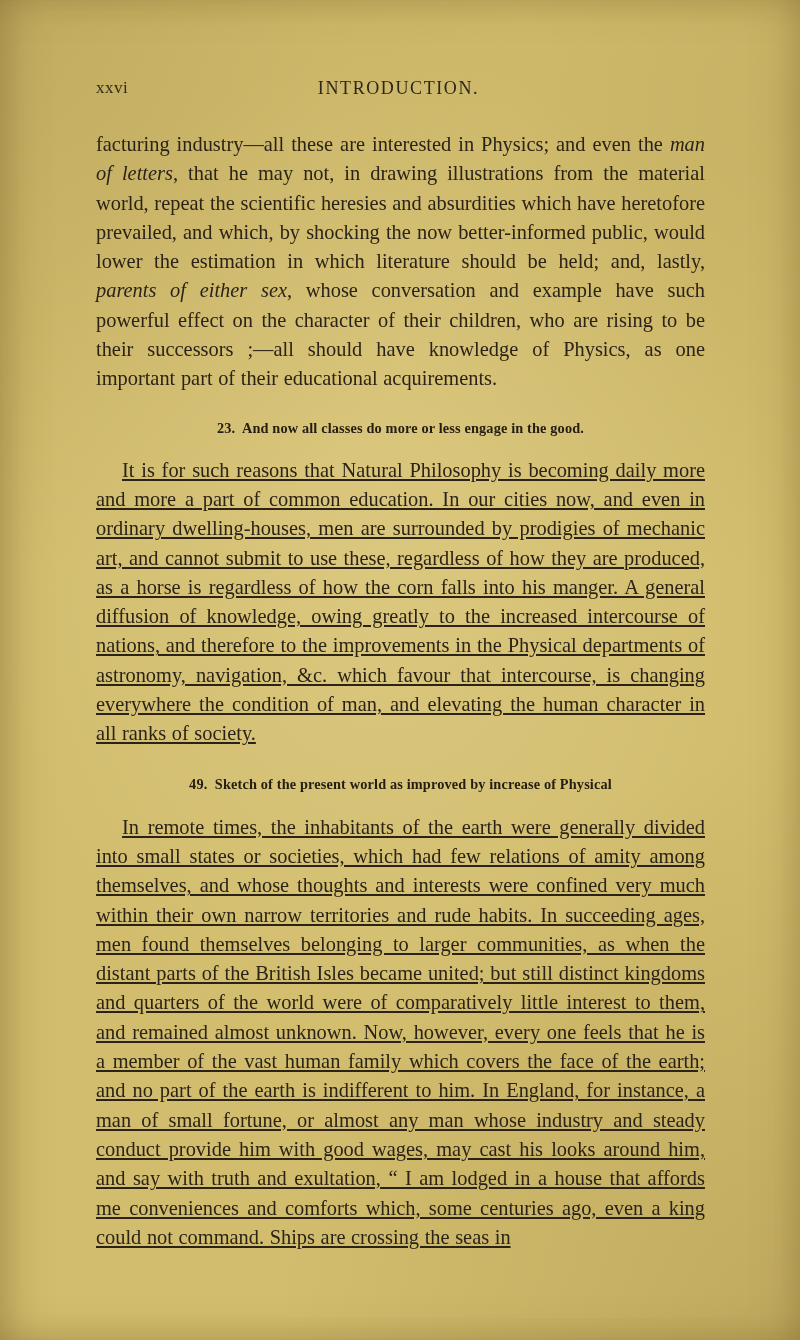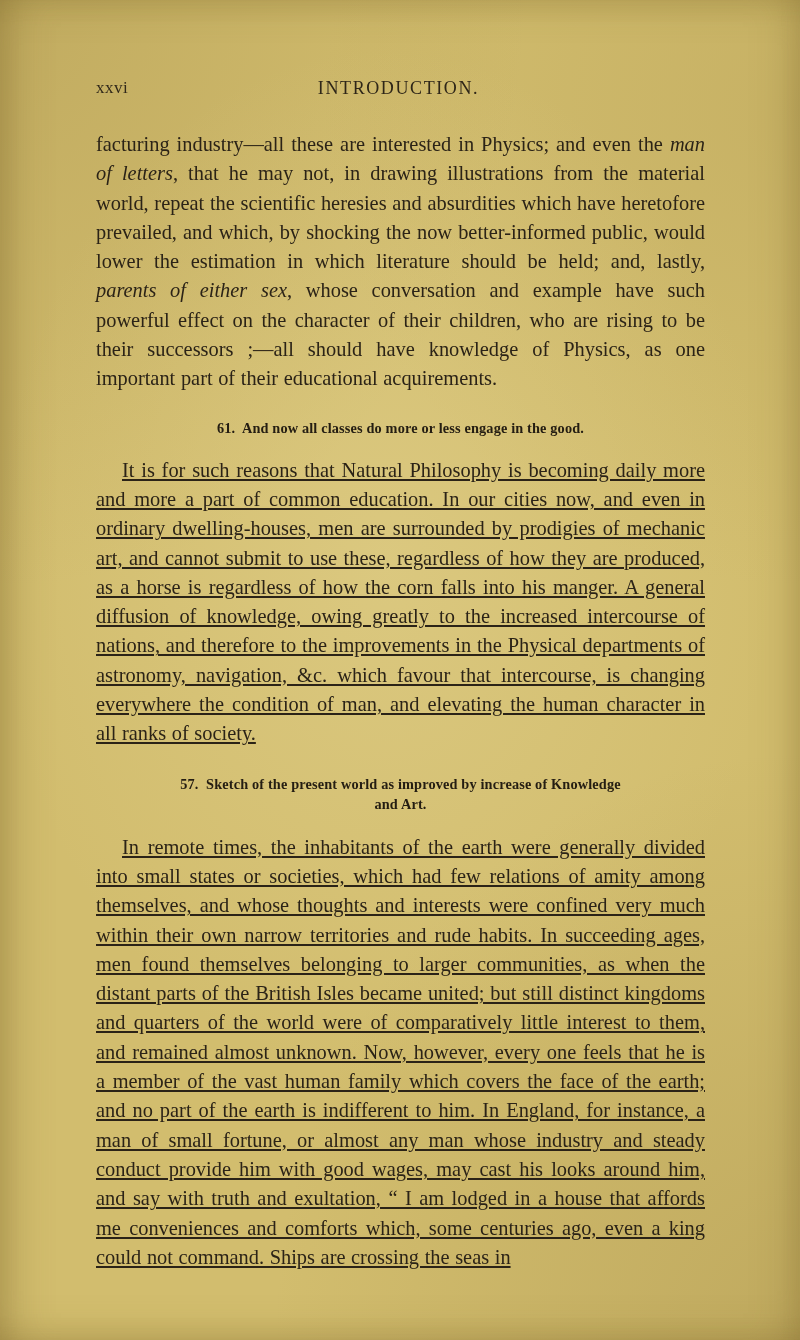--- a/index.html
+++ b/index.html
@@ -137,26 +137,25 @@
   <div class="running-head">
     <span class="folio">xxvi</span>
     <span class="head-title">INTRODUCTION.</span>
   </div>
 
   <div class="text-block">
 
     <p class="body-par"><span>facturing industry—all these are interested in Physics; and even the </span><i>man of letters</i><span>, that he may not, in drawing illustrations from the material world, repeat the scientific heresies and absurdities which have heretofore prevailed, and which, by shocking the now better-informed public, would lower the estimation in which literature should be held; and, lastly, </span><i>parents of either sex</i><span>, whose conversation and example have such powerful effect on the character of their children, who are rising to be their successors ;—all should have knowledge of Physics, as one important part of their educational acquirements.</span></p>
 
     <div class="sec-35-wrap">
-      <p class="section-head"><span class="sec-num">61.</span>&nbsp; <span>And now all classes do more or less engage in the good.</span></p>
+      <p class="section-head"><span class="sec-num">23.</span>&nbsp; <span>And now all classes do more or less engage in the good.</span></p>
     </div>
 
     <p class="body-par indent">It is for such reasons that Natural Philosophy is becoming daily more and more a part of common education. In our cities now, and even in ordinary dwelling-houses, men are surrounded by prodigies of mechanic art, and cannot submit to use these, regardless of how they are produced, as a horse is regardless of how the corn falls into his manger. A general diffusion of knowledge, owing greatly to the increased intercourse of nations, and therefore to the improvements in the Physical departments of astronomy, navigation, &amp;c. which favour that intercourse, is changing everywhere the condition of man, and elevating the human character in all ranks of society.</p>
 
     <div class="sec-36-wrap">
-      <p class="section-head"><span class="sec-num">57.</span>&nbsp; <span>Sketch of the present world as improved by increase of Knowledge</span></p>
-      <p class="section-head">and Art.</p>
+      <p class="section-head"><span class="sec-num">49.</span>&nbsp; <span>Sketch of the present world as improved by increase of Physical</span></p>
     </div>
 
     <p class="body-par indent">In remote times, the inhabitants of the earth were generally divided into small states or societies, which had few relations of amity among themselves, and whose thoughts and interests were confined very much within their own narrow territories and rude habits. In succeeding ages, men found themselves belonging to larger communities, as when the distant parts of the British Isles became united; but still distinct kingdoms and quarters of the world were of comparatively little interest to them, and remained almost unknown. Now, however, every one feels that he is a member of the vast human family which covers the face of the earth; and no part of the earth is indifferent to him. In England, for instance, a man of small fortune, or almost any man whose industry and steady conduct provide him with good wages, may cast his looks around him, and say with truth and exultation, “ I am lodged in a house that affords me conveniences and comforts which, some centuries ago, even a king could not command. Ships are crossing the seas in</p>
 
   </div>
 </div>
 
 </body></html>

